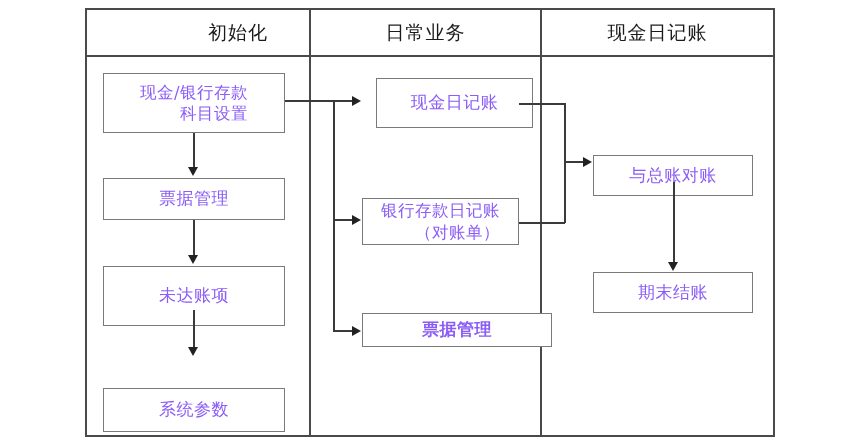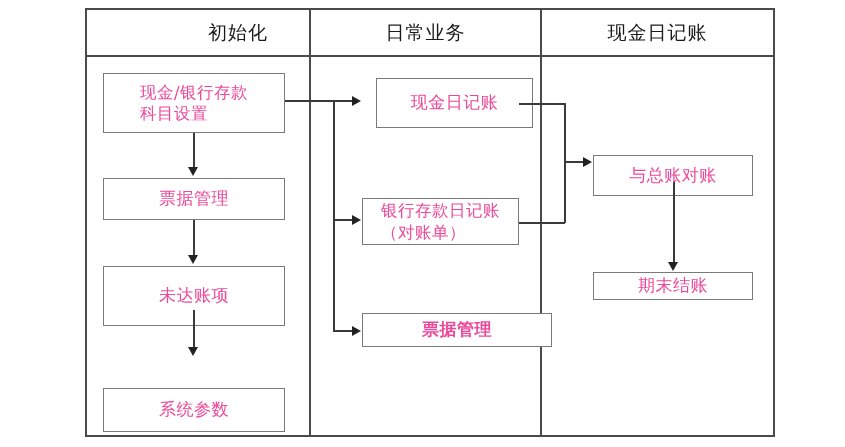--- a/index.html
+++ b/index.html
@@ -20,36 +20,36 @@
   .col-hdr{position:absolute;top:14px;height:36px;line-height:36px;
            text-align:center;font-size:19px;color:#1a1a1a;letter-spacing:1px;}
   .col-hdr.c1{left:87px;width:222px;margin-left:40px;}
   .col-hdr.c2{left:311px;width:229px;}
   .col-hdr.c3{left:542px;width:231px;}
 
   
   .node{position:absolute;box-sizing:border-box;background:#ffffff;
         border:1.6px solid #7a7a7a;
         display:flex;align-items:center;justify-content:center;
-        text-align:left;color:#ec4899;font-size:17px;line-height:1.28;
+        text-align:right;color:#8b5cf6;font-size:17px;line-height:1.28;
         letter-spacing:.5px;}
   .node.two-line{font-size:16.5px;}
 
   
   .n-accset{left:103px;top:73px;width:182px;height:60px;}
   .n-openbal{left:103px;top:178px;width:182px;height:42px;}
   .n-unrec{left:103px;top:266px;width:182px;height:60px;}
   .n-sysparam{left:103px;top:358px;width:182px;height:44px;margin-top:30px;}
   
   .n-cashjnl{left:376px;top:78px;width:157px;height:50px;}
   .n-bankjnl{left:362px;top:198px;width:157px;height:47px;}
   .n-billmgr{left:362px;top:313px;width:190px;height:34px;font-weight:bold;}
   
   .n-reconcile{left:593px;top:155px;width:160px;height:41px;}
-  .n-closing{left:593px;top:272px;width:160px;height:28px;}
+  .n-closing{left:593px;top:272px;width:160px;height:41px;}
 
   
   .ln{position:absolute;background:#3a3a3a;}
   .ln.v{width:1.6px;}
   .ln.h{height:1.6px;}
 
   .arrow{position:absolute;width:0;height:0;}
   .arrow.down{border-left:5px solid transparent;border-right:5px solid transparent;
               border-top:9px solid #222;}
   .arrow.right{border-top:5px solid transparent;border-bottom:5px solid transparent;

